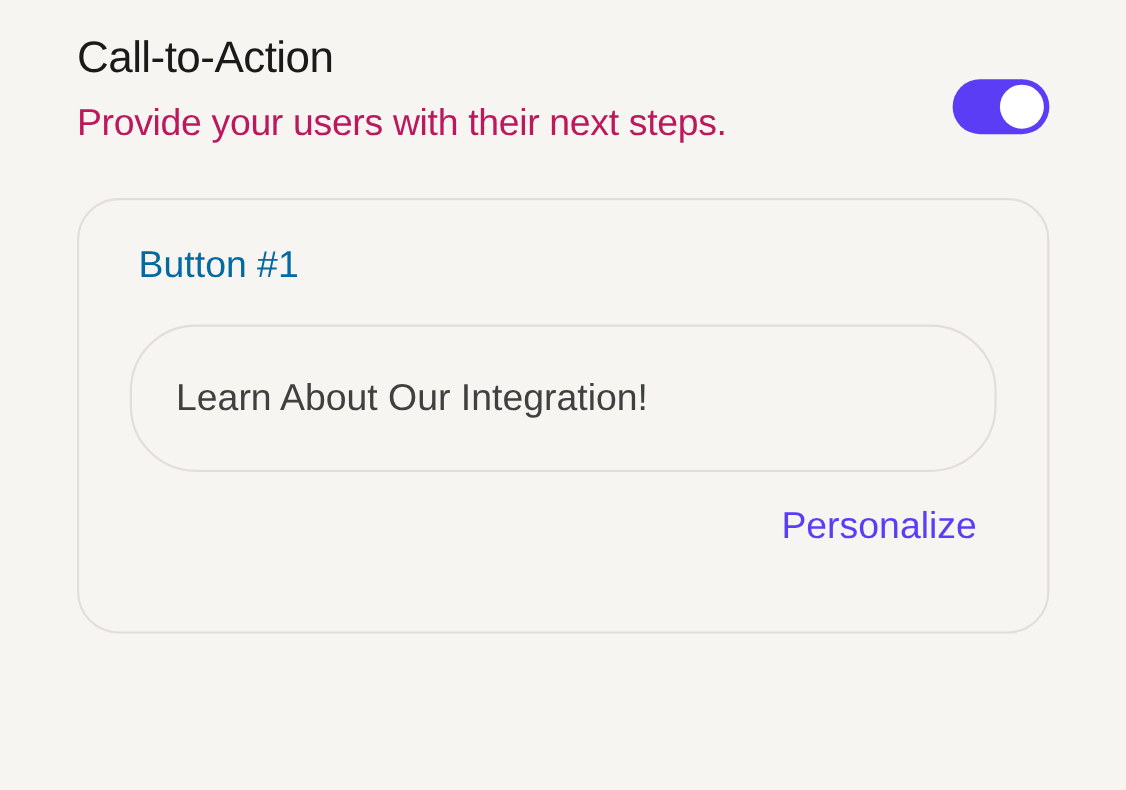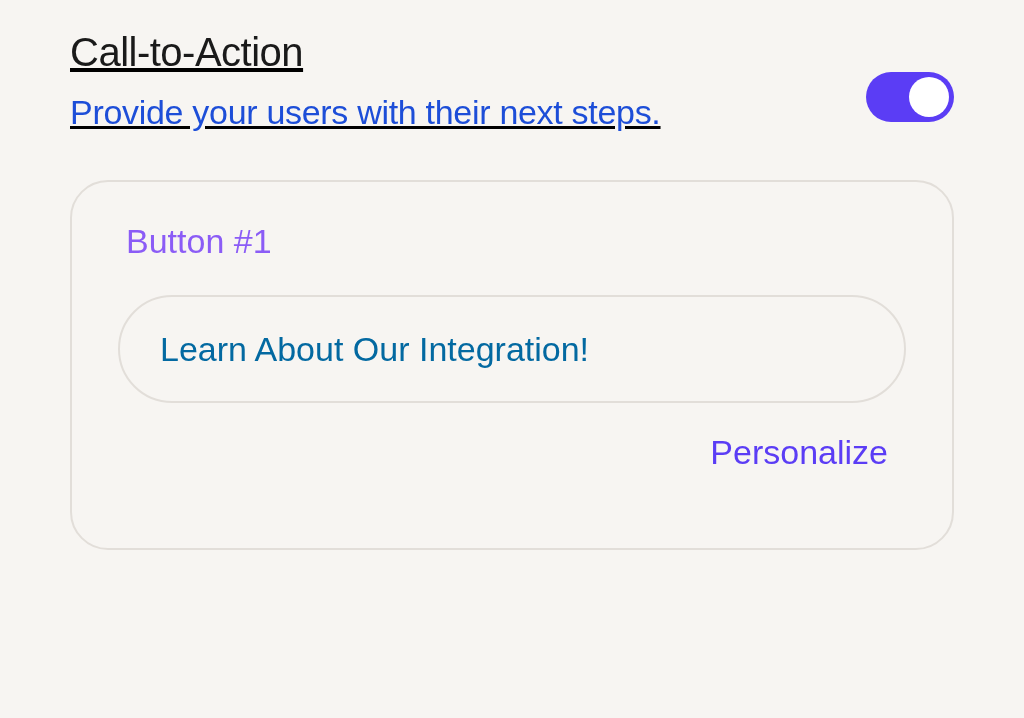--- a/index.html
+++ b/index.html
@@ -11,36 +11,35 @@
       width: 1024px;
       height: 718px;
       background: #f7f5f2;
       font-family: -apple-system, BlinkMacSystemFont, "Segoe UI", Helvetica, Arial, sans-serif;
       padding: 30px 70px 20px 70px;
     }
     .header-row {
       display: flex;
       justify-content: space-between;
       align-items: flex-start;
-      text-decoration: underline;
     }
     .header-text {
       flex: 1;
     }
     .section-title {
       font-size: 40px;
       font-weight: 500;
       color: #1a1a1a;
       letter-spacing: -0.5px;
       margin-bottom: 18px;
     }
     .section-subtitle {
       font-size: 34px;
       font-weight: 400;
-      color: #1d4ed8;
+      color: #be185d;
       letter-spacing: -0.3px;
     }
     .toggle {
       width: 88px;
       height: 50px;
       background: #5b3df5;
       border-radius: 999px;
       position: relative;
       cursor: pointer;
       margin-top: 42px;
@@ -57,33 +56,33 @@
     }
     .card {
       margin-top: 48px;
       border: 2px solid #e2ded9;
       border-radius: 38px;
       padding: 40px 46px 46px 46px;
     }
     .card-label {
       font-size: 34px;
       font-weight: 400;
-      color: #8b5cf6;
+      color: #0369a1;
       margin-bottom: 34px;
       margin-left: 8px;
     }
     .text-input {
       width: 100%;
-      height: 108px;
+      height: 134px;
       border: 2px solid #e2ded9;
       border-radius: 60px;
       background: transparent;
       font-size: 34px;
       font-family: inherit;
-      color: #0369a1;
+      color: #404040;
       padding: 0 40px;
       outline: none;
     }
     .text-input::placeholder {
       color: #1a1a1a;
     }
     .personalize-row {
       display: flex;
       justify-content: flex-end;
       margin: 30px 18px 30px 0;

